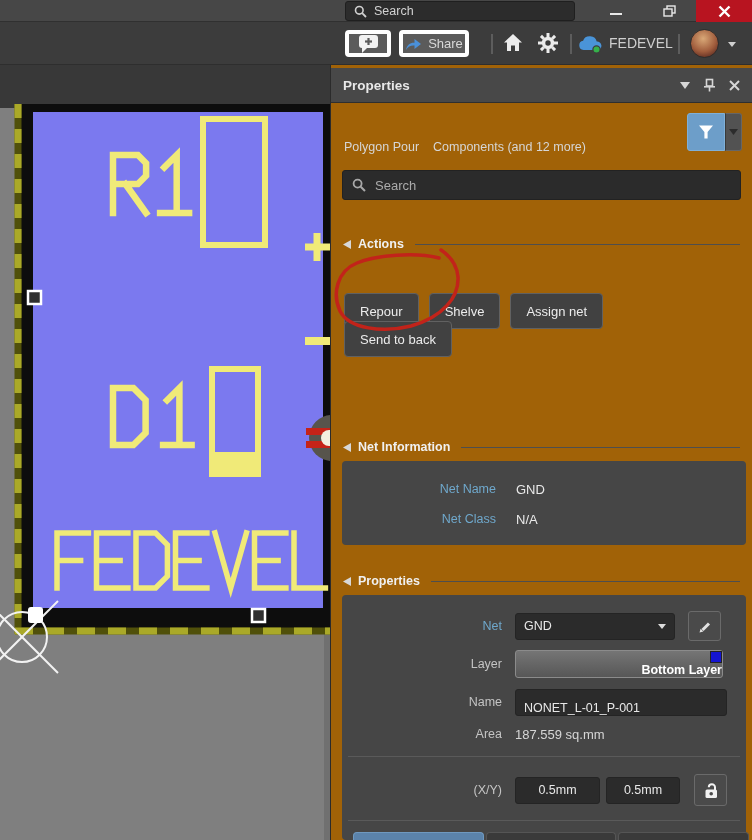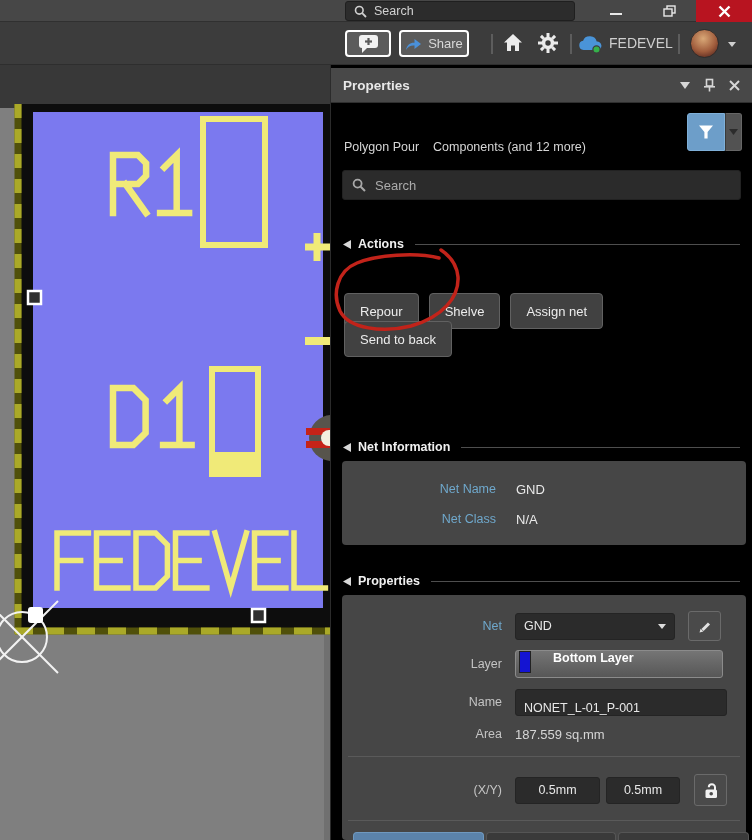--- a/index.html
+++ b/index.html
@@ -9,32 +9,32 @@
   
   .titlebar{position:absolute;left:0;top:0;width:752px;height:22px;background:#474747;border-bottom:1px solid #303030;}
   .tb-search{position:absolute;left:345px;top:1px;width:230px;height:20px;background:#2c2c2c;border:1px solid #1f1f1f;border-radius:3px;display:flex;align-items:center;gap:7px;padding-left:8px;color:#d2d2d2;font-size:12.5px;}
   .win-btn{position:absolute;top:0;height:22px;display:flex;align-items:center;justify-content:center;color:#e6e6e6;}
   .win-min{left:596px;width:40px;}
   .win-restore{left:650px;width:40px;}
   .win-close{left:696px;width:56px;background:#b81420;}
 
   
   .toolbar2{position:absolute;left:0;top:22px;width:752px;height:43px;background:#3c3c3c;border-bottom:1px solid #2e2e2e;}
-  .tbtn{position:absolute;top:8px;height:27px;background:#5b5b5b;border:2px solid #ffffff;border-radius:4px;display:flex;align-items:center;justify-content:center;gap:6px;color:#d8d8d8;font-size:13px;}
+  .tbtn{position:absolute;top:8px;height:27px;background:#5b5b5b;border:4px solid #ffffff;border-radius:4px;display:flex;align-items:center;justify-content:center;gap:6px;color:#d8d8d8;font-size:13px;}
   .t-sep{position:absolute;top:12px;width:2px;height:20px;background:#5d5d5d;}
   .t-icon{position:absolute;top:11px;}
   .t-label{position:absolute;top:13px;color:#cfcfcf;font-size:14px;}
   .avatar{position:absolute;left:690px;top:7px;width:29px;height:29px;border-radius:50%;background:radial-gradient(circle at 45% 32%,#d9a877,#a05c3c 55%,#5f2d22 85%);border:1px solid #2c2c2c;}
   .caret-dn{width:0;height:0;border-left:4px solid transparent;border-right:4px solid transparent;border-top:5px solid #cfcfcf;}
 
   
   .canvas{position:absolute;left:0;top:65px;width:330px;height:775px;}
 
   
-  .panel{position:absolute;left:330px;top:65px;width:422px;height:775px;background:#000000;border-left:1px solid #2b2b2b;}
+  .panel{position:absolute;left:330px;top:65px;width:422px;height:775px;background:#a16207;border-left:1px solid #2b2b2b;}
   .panel-header{position:absolute;left:0;top:3px;width:100%;height:35px;background:#484848;border-bottom:1px solid #2f2f2f;display:flex;align-items:center;padding:0 12px;}
   .panel-title{color:#e8e8e8;font-size:13.5px;font-weight:bold;flex-grow:1;}
   .ph-icon{margin-left:13px;display:flex;align-items:center;cursor:pointer;}
   .scope-row{position:absolute;left:0;top:45px;width:100%;height:44px;display:flex;align-items:flex-end;padding-left:13px;}
   .scope-txt{color:#d6d6d6;font-size:12.5px;}
   .filter-split{position:absolute;right:10px;top:3px;display:flex;height:38px;}
   .filter-main{width:38px;background:#6d9ec9;border:1px solid #7fb0d8;border-radius:3px 0 0 3px;display:flex;align-items:center;justify-content:center;}
   .filter-caret{width:17px;background:#525252;border:1px solid #666;border-left:1px solid #393939;border-radius:0 3px 3px 0;display:flex;align-items:center;justify-content:center;}
   .p-search{position:absolute;left:11px;top:105px;width:399px;height:30px;background:#2b2b2b;border:1px solid #222;border-radius:3px;display:flex;align-items:center;gap:9px;padding-left:9px;color:#ababab;font-size:13px;}
   .sec-h{position:absolute;left:0;width:100%;display:flex;align-items:center;gap:7px;padding:0 12px;height:16px;}
@@ -43,21 +43,21 @@
   .btn-row{position:absolute;left:13px;display:flex;gap:10px;}
   .abtn{height:36px;background:#414141;border:1px solid #616161;border-radius:4px;color:#ececec;font-size:13px;padding:0 15px;cursor:pointer;}
   .group{position:absolute;left:11px;width:404px;background:#464646;border-radius:4px;}
   .grow{position:absolute;left:0;width:100%;height:30px;display:flex;align-items:center;}
   .plabel{flex:0 0 160px;text-align:right;font-size:12.5px;color:#c4c4c4;margin-right:13px;white-space:nowrap;}
   .plabel.blue{color:#6fa8cc;}
   .pvalue{color:#e9e9e9;font-size:13px;}
   .inp{background:#2b2b2b;border:1px solid #242424;border-radius:3px;color:#e8e8e8;font-size:12.5px;height:27px;display:flex;align-items:center;padding:0 8px;}
   .dd{justify-content:space-between;cursor:pointer;}
   .dd .dcaret{width:0;height:0;border-left:4px solid transparent;border-right:4px solid transparent;border-top:5px solid #dcdcdc;}
-  .layer-dd{width:208px;height:28px;background:linear-gradient(#757575,#575757);border:1px solid #8b8b8b;border-radius:3px;display:flex;align-items:flex-start;cursor:pointer;}
+  .layer-dd{width:208px;height:28px;background:linear-gradient(#757575,#575757);border:1px solid #8b8b8b;border-radius:3px;display:flex;align-items:flex-end;cursor:pointer;flex-direction:column;}
   .layer-swatch{width:12px;height:22px;margin-left:3px;border:1px solid #222;}
   .layer-txt{color:#fff;font-size:12.5px;font-weight:bold;margin-left:22px;flex-grow:1;}
   .iconbtn{width:33px;height:30px;background:#4a4a4a;border:1px solid #6a6a6a;border-radius:3px;display:flex;align-items:center;justify-content:center;cursor:pointer;}
   .divline{position:absolute;left:6px;width:392px;height:1px;background:#5a5a5a;}
   .seg-row{position:absolute;left:11px;width:396px;height:8px;display:flex;gap:2px;}
   .seg{flex:1;border-radius:4px 4px 0 0;background:#3a3a3a;border:1px solid #555;border-bottom:none;}
   .seg.active{background:#5b83ab;border-color:#6f99c0;}
   .anno-svg{position:absolute;left:0;top:0;width:422px;height:775px;pointer-events:none;}
 </style>
 </head>

